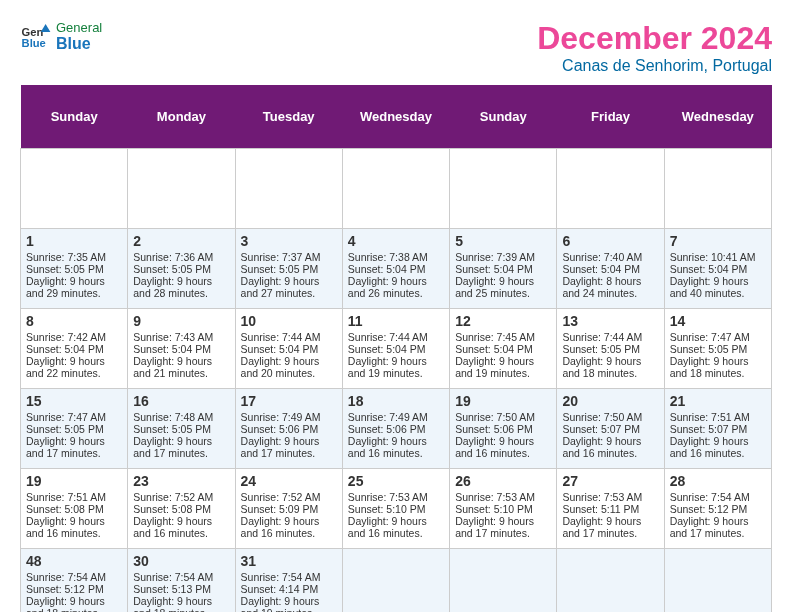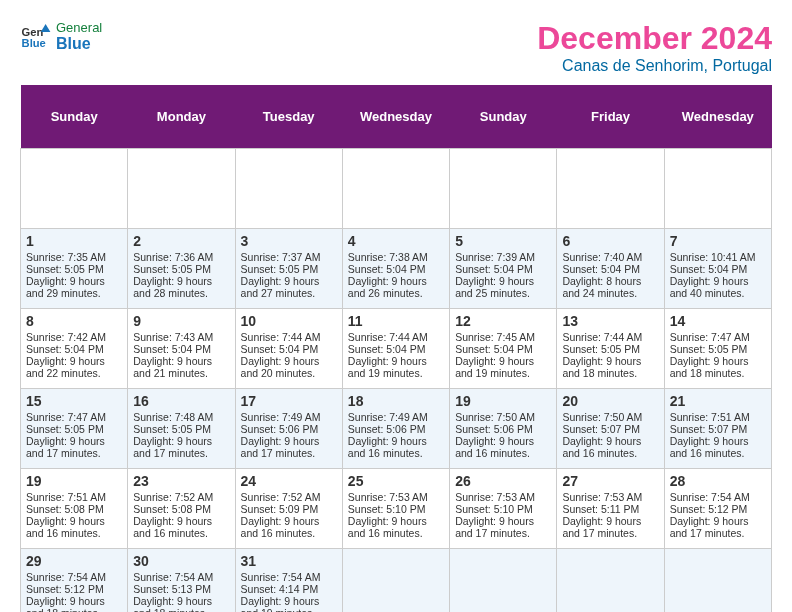--- a/index.html
+++ b/index.html
@@ -288,21 +288,21 @@
         </td>
         <td>
           <span class="day-number">28</span>
           <div>Sunrise: 7:54 AM</div>
           <div>Sunset: 5:12 PM</div>
           <div>Daylight: 9 hours and 17 minutes.</div>
         </td>
       </tr>
       <tr>
         <td>
-          <span class="day-number">29</span>
+          <span class="day-number">48</span>
           <div>Sunrise: 7:54 AM</div>
           <div>Sunset: 5:12 PM</div>
           <div>Daylight: 9 hours and 18 minutes.</div>
         </td>
         <td>
           <span class="day-number">30</span>
           <div>Sunrise: 7:54 AM</div>
           <div>Sunset: 5:13 PM</div>
           <div>Daylight: 9 hours and 18 minutes.</div>
         </td>

